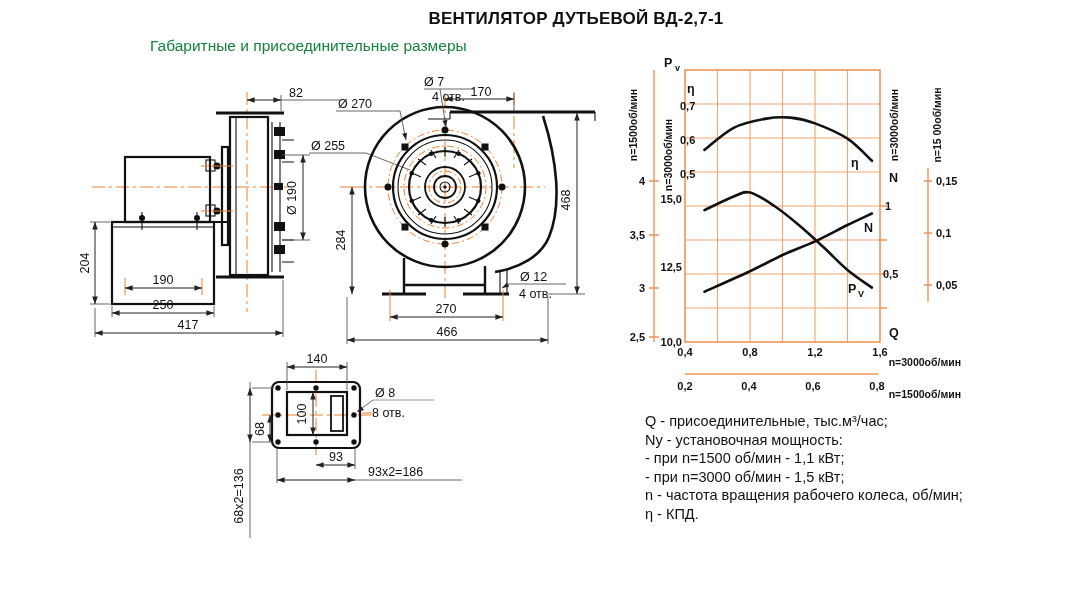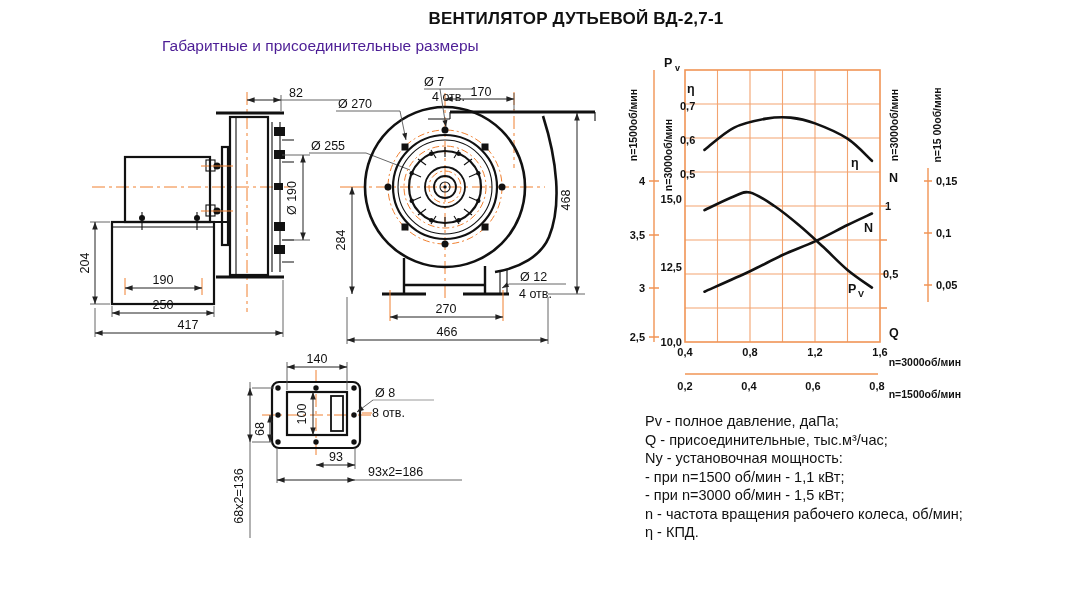--- a/index.html
+++ b/index.html
@@ -1,20 +1,20 @@
 <!DOCTYPE html>
 <html><head>
 <meta charset="utf-8">
 <style>
   html,body{margin:0;padding:0;background:#fff;}
   #stage{position:relative;width:1080px;height:590px;background:#fff;overflow:hidden;
          font-family:"Liberation Sans",sans-serif;}
   #page-title{position:absolute;left:0;top:9px;width:1080px;text-align:center;
               font-size:17px;font-weight:bold;color:#111;letter-spacing:.2px;margin-left:36px;}
-  #subtitle{position:absolute;left:150px;top:37px;font-size:15.5px;color:#4c1d95;margin-left:12px;}
+  #subtitle{position:absolute;left:150px;top:37px;font-size:15.5px;color:#15803d;}
   svg text{font-family:"Liberation Sans",sans-serif;}
   .dt{font-size:12.5px;fill:#111;}
   .ct{font-size:11px;font-weight:bold;fill:#111;}
   .at{font-size:10.5px;font-weight:bold;fill:#111;}
   .bt{font-size:12.5px;font-weight:bold;fill:#111;}
   .sub{font-size:9px;font-weight:bold;fill:#111;}
   .ln1{stroke:#111;stroke-width:1.1;fill:none;}
   .ln2{stroke:#111;stroke-width:2.2;fill:none;}
   .ln3{stroke:#111;stroke-width:3;fill:none;}
   .ext{stroke:#555;stroke-width:.9;fill:none;}
@@ -278,21 +278,20 @@
     <text class="at" text-anchor="middle" transform="rotate(-90 22 75)" x="22" y="75">n=1500об/мин</text>
     <text class="at" text-anchor="middle" transform="rotate(-90 57 105)" x="57" y="105">n=3000об/мин</text>
     <text class="at" text-anchor="middle" transform="rotate(-90 283 75)" x="283" y="75">n=3000об/мин</text>
     <text class="at" text-anchor="middle" transform="rotate(-90 326 75)" x="326" y="75">n=15 00об/мин</text>
 
     <text class="at" text-anchor="end" x="346" y="316">n=3000об/мин</text>
     <text class="at" text-anchor="end" x="346" y="348">n=1500об/мин</text>
   </svg>
 
   <div id="legend">
-    <div class="li">Pv - полное давление, даПа;</div>
     <div class="li">Q - присоединительные, тыс.м³/час;</div>
     <div class="li">Ny - установочная мощность:</div>
     <div class="li">- при n=1500 об/мин - 1,1 кВт;</div>
     <div class="li">- при n=3000 об/мин - 1,5 кВт;</div>
     <div class="li">n - частота вращения рабочего колеса, об/мин;</div>
     <div class="li">η - КПД.</div>
   </div>
 
 </div>
 

